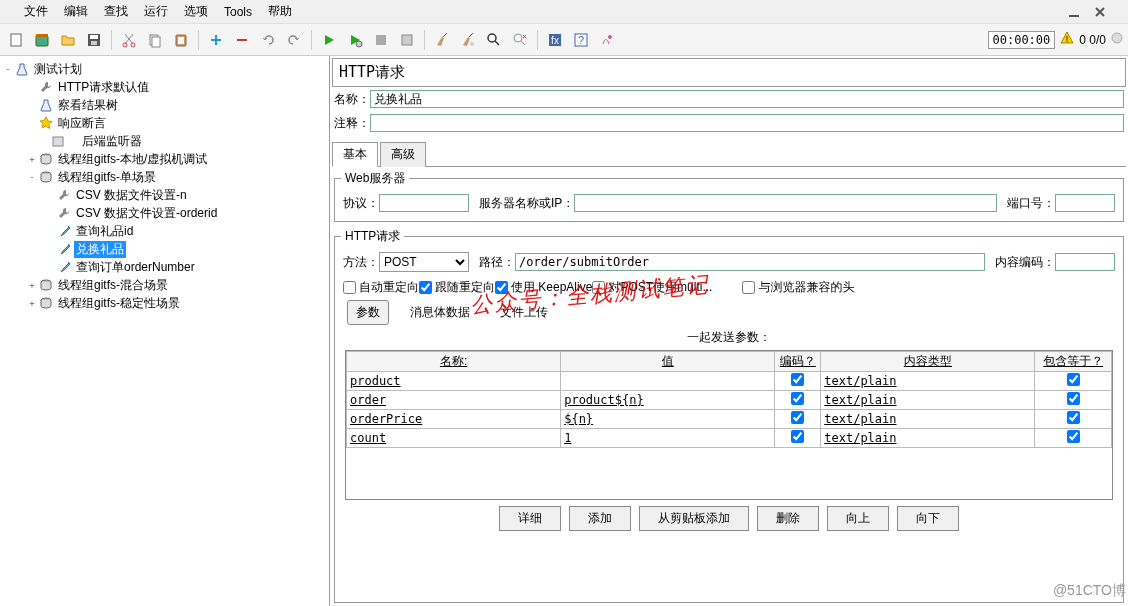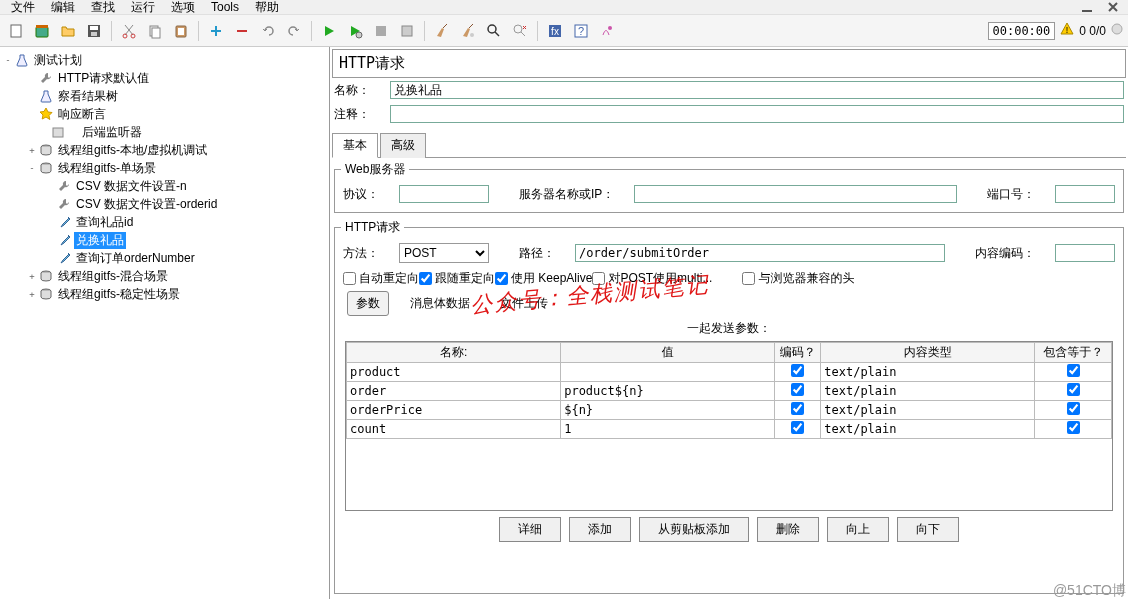--- a/index.html
+++ b/index.html
@@ -1,51 +1,51 @@
 <!DOCTYPE html>
 <html><head>
 <meta charset="utf-8">
 <style>
 * { box-sizing: border-box; margin: 0; padding: 0; }
 body { font-family: "Microsoft YaHei", SimSun, Arial, sans-serif; font-size: 12px; background: #fff; color: #000; overflow: hidden; }
-.menubar { display: flex; background: #f0f0f0; border-bottom: 1px solid #e0e0e0; padding: 2px 3px; height: 15px; align-items: center; }
+.menubar { display: flex; background: #f0f0f0; border-bottom: 1px solid #e0e0e0; padding: 2px 16px; height: 24px; align-items: center; }
 .menubar-item { padding: 2px 8px; cursor: default; }
 .toolbar { display: flex; align-items: center; background: #f5f5f5; border-bottom: 1px solid #ccc; padding: 2px 4px; height: 32px; gap: 2px; }
 .tb-btn { width: 24px; height: 24px; display: flex; align-items: center; justify-content: center; border: 1px solid transparent; cursor: pointer; }
 .tb-sep { width: 1px; height: 20px; background: #ccc; margin: 0 3px; }
 .tb-right { margin-left: auto; display: flex; align-items: center; gap: 4px; }
 .timer-box { border: 1px solid #999; background: #fff; padding: 1px 4px; font-family: monospace; min-width: 64px; }
 .main { display: flex; height: calc(606px - 54px); }
 .tree-pane { width: 330px; border-right: 1px solid #999; overflow: auto; padding: 4px 2px; font-size: 12px; }
 .tree-node { display: flex; align-items: center; height: 18px; cursor: default; white-space: nowrap; }
 .tree-toggle { width: 12px; text-align: center; font-size: 9px; color: #666; cursor: pointer; font-family: monospace; }
 .tree-icon { width: 16px; height: 16px; display: inline-flex; align-items: center; justify-content: center; margin-right: 2px; }
 .tree-label { padding: 0 2px; }
 .tree-selected { background: #1e90ff; color: #fff; }
 .content-pane { flex: 1; display: flex; flex-direction: column; padding: 2px; overflow: hidden; }
 .section-title { border: 1px solid #999; background: #fff; padding: 4px 6px; font-family: monospace; font-size: 15px; font-weight: normal; }
-.form-row { display: flex; align-items: center; padding: 3px 2px; gap: 20px; }
+.form-row { display: flex; align-items: center; padding: 3px 2px; gap: 0; }
 .form-label { min-width: 36px; font-family: SimSun, serif; }
 .text-input { border: 1px solid #7a9; padding: 1px 3px; font-size: 12px; height: 18px; background: #fff; }
 .tab-strip { display: flex; border-bottom: 1px solid #999; margin-top: 6px; }
 .tab { border: 1px solid #999; border-bottom: none; padding: 3px 10px; background: #eee; margin-right: 2px; cursor: pointer; position: relative; top: 1px; }
 .tab.active { background: #fff; border-bottom: 1px solid #fff; }
 .fieldset { border: 1px solid #999; margin: 3px 2px; padding: 4px 6px 6px; }
 .fieldset-legend { font-size: 12px; padding: 0 4px; }
 .checkbox { width: 13px; height: 13px; }
 .checkbox-row { display: flex; align-items: center; padding: 4px 2px; }
 .checkbox-label { display: flex; align-items: center; gap: 3px; }
 .param-tabs { display: flex; gap: 12px; padding: 0 6px; }
 .param-tab { padding: 3px 8px; border: 1px solid transparent; cursor: pointer; }
 .param-tab.active { border: 1px solid #888; border-radius: 3px; background: #f2f2f2; }
 .param-region-title { text-align: center; padding: 4px; }
 .data-table { width: 100%; border-collapse: collapse; font-family: monospace; font-size: 12px; }
 .data-table th, .data-table td { border: 1px solid #bbb; padding: 1px 3px; text-align: left; height: 18px; background: #fff; }
 .data-table th { font-weight: normal; text-align: center; background: #f5f5f5; font-family: SimSun, sans-serif; }
-.table-wrapper { border: 1px solid #888; height: 170px; overflow: auto; margin: 0 4px; background: #fff; }
+.table-wrapper { border: 1px solid #888; height: 150px; overflow: auto; margin: 0 4px; background: #fff; text-decoration: underline; }
 .btn-row { display: flex; justify-content: center; gap: 8px; padding: 6px; }
 .btn { border: 1px solid #888; background: #f0f0f0; padding: 3px 18px; font-size: 12px; cursor: pointer; }
 .watermark { position: absolute; left: 470px; top: 280px; color: #d00; font-size: 22px; font-style: italic; transform: rotate(-5deg); opacity: 0.9; pointer-events: none; font-family: "KaiTi","STKaiti",serif; letter-spacing: 2px; }
 .footer-brand { position: absolute; right: 2px; bottom: 6px; color: #999; font-size: 14px; }
 select { border: 1px solid #999; font-size: 12px; height: 20px; background: #fff; }
 </style>
 </head>
 <body>
 
 <div class="menubar">

